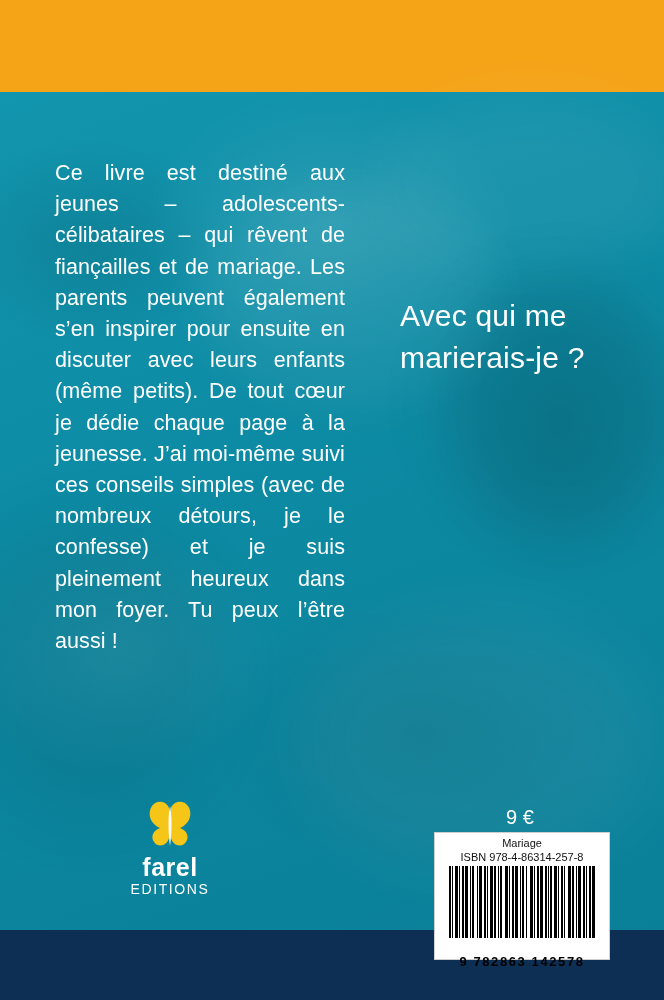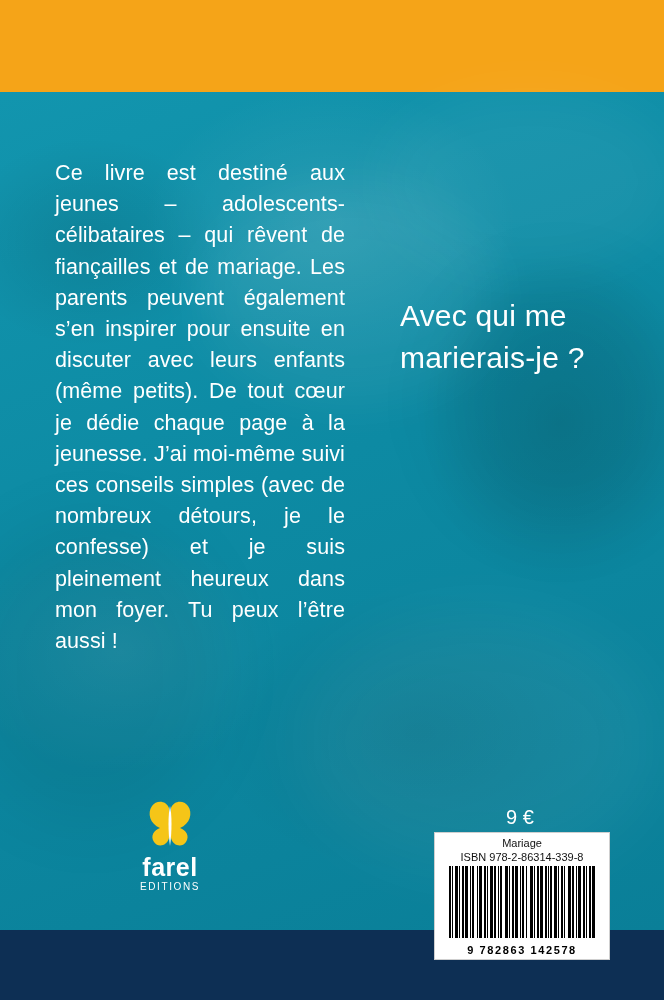--- a/index.html
+++ b/index.html
@@ -143,24 +143,24 @@
     overflow: hidden;
   }
   .bars i {
     display: block;
     background: #000;
     height: 100%;
   }
   .barcode-num {
     text-align: center;
     color: #000;
-    font-size: 11px;
+    font-size: 13px;
     font-weight: 700;
     letter-spacing: 1.6px;
-    margin-top: 6px;
+    margin-top: 16px;
     font-family: "Liberation Sans", sans-serif;
   }
   
   .logo-wrap {
     position: absolute;
     left: 128px;
     top: 798px;
     width: 84px;
     text-align: center;
   }
@@ -173,21 +173,21 @@
   .logo-name {
     color: #ffffff;
     font-size: 25px;
     font-weight: 700;
     line-height: 26px;
     letter-spacing: 0.5px;
     margin-top: 2px;
   }
   .logo-sub {
     color: #ffffff;
-    font-size: 10px;
+    font-size: 14px;
     letter-spacing: 1.6px;
     margin-top: 1px;
   }
   
   .website {
     position: absolute;
     left: 63px;
     top: 941px;
     width: 210px;
     height: 23px;
@@ -222,21 +222,21 @@
     <p>Ce livre est destiné aux jeunes – adolescents-célibataires – qui rêvent de fiançailles et de mariage. Les parents peuvent également s’en inspirer pour ensuite en discuter avec leurs enfants (même petits). De tout cœur je dédie chaque page à la jeunesse. J’ai moi-même suivi ces conseils simples (avec de nombreux détours, je le confesse) et je suis pleinement heureux dans mon foyer. Tu peux l’être aussi !</p>
   </div>
 
 
   <div class="book-title">Avec qui me marierais-je ?</div>
 
   <div class="price">9 €</div>
 
   <div class="barcode-box">
     <div class="barcode-cat">Mariage</div>
-    <div class="barcode-isbn">ISBN 978-2-86314-339-8</div>
+    <div class="barcode-isbn">ISBN 978-4-86314-257-8</div>
     <div class="bars">
       <i style="width:2px"></i>
         <i style="width:1px;background:transparent"></i>
       <i style="width:1px"></i>
         <i style="width:2px;background:transparent"></i>
       <i style="width:3px"></i>
         <i style="width:1px;background:transparent"></i>
       <i style="width:1px"></i>
         <i style="width:2px;background:transparent"></i>
       <i style="width:2px"></i>

